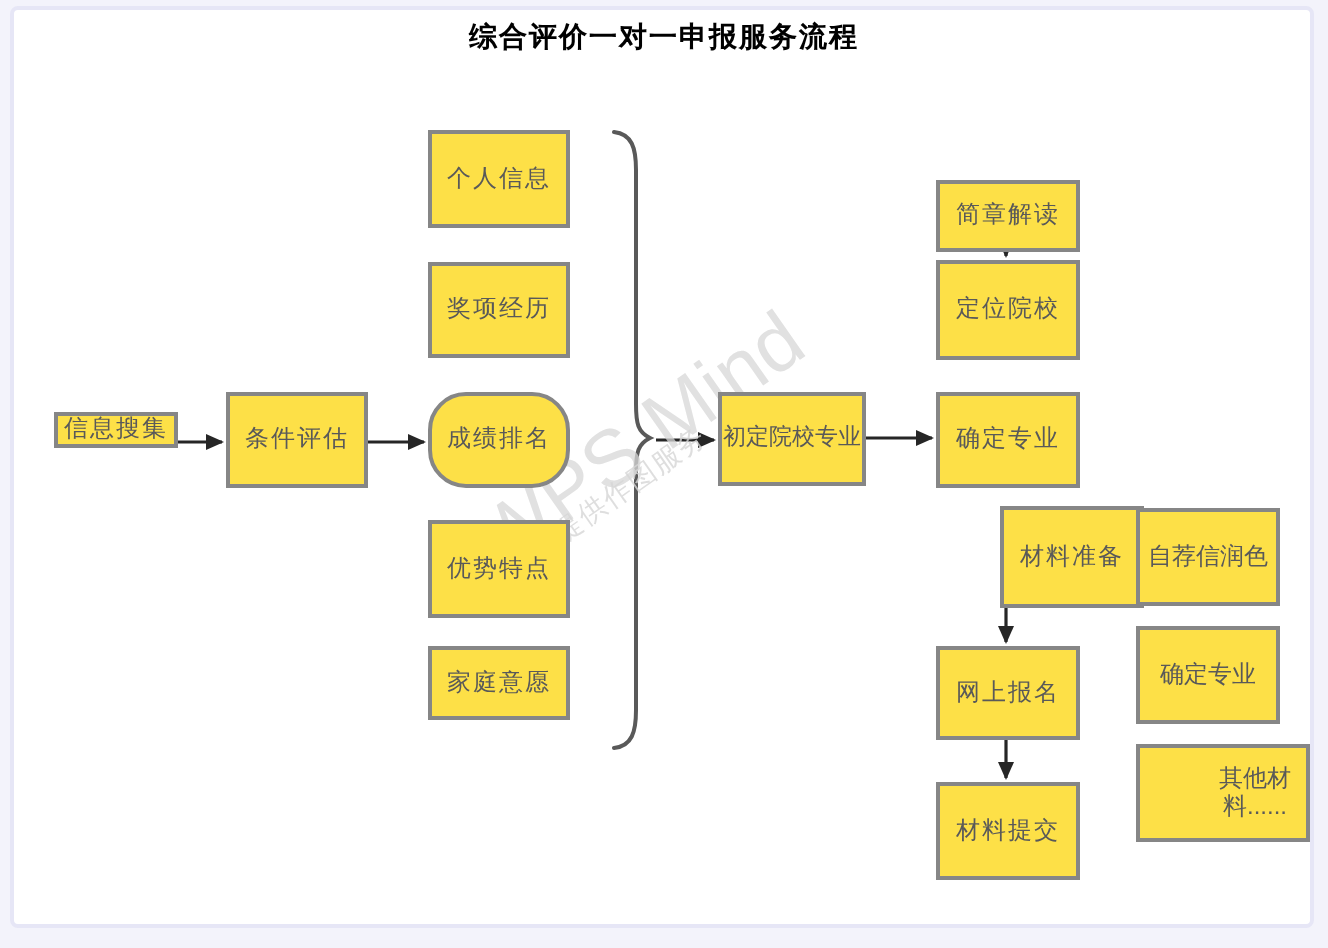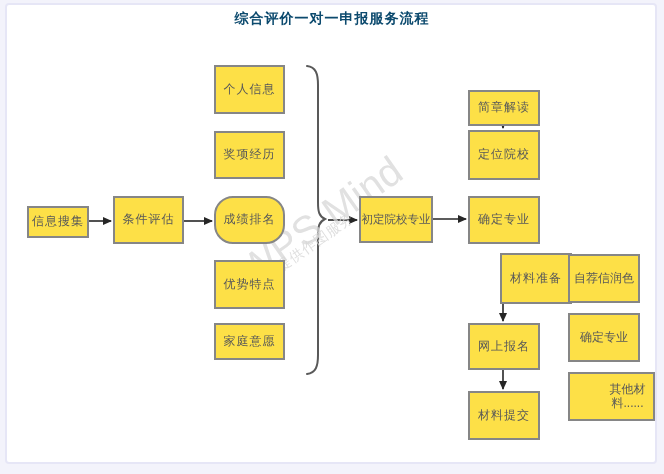--- a/index.html
+++ b/index.html
@@ -9,21 +9,21 @@
     font-family:"Liberation Sans","DejaVu Sans",sans-serif;
     position:relative;
   }
   .canvas-frame{
     position:absolute;left:5px;top:3px;width:648px;height:457px;
     background:#ffffff;border:2px solid #e6e6f6;border-radius:4px;
   }
   .stage{position:absolute;left:0;top:0;width:664px;height:474px;}
   .diagram-title{
     position:absolute;left:0;right:0;top:10px;text-align:center;
-    font-size:14px;font-weight:bold;letter-spacing:1px;color:#0c4a6e;
+    font-size:14px;font-weight:bold;letter-spacing:1px;color:#000000;
   }
   .node{
     position:absolute;background:#fde047;border:2px solid #868686;
     display:flex;align-items:center;justify-content:center;
     font-size:12px;color:#595959;letter-spacing:1px;
     box-sizing:border-box;text-align:center;line-height:1.1;
   }
   .node.small{border-width:2px;}
   .edges-layer{position:absolute;left:0;top:0;pointer-events:none;}
   .watermark{
@@ -70,21 +70,21 @@
     <line x1="541" y1="278" x2="566" y2="278" stroke="#262626" stroke-width="1.6" marker-end="url(#arrow)"></line>
 
     <line x1="503" y1="304" x2="503" y2="321" stroke="#262626" stroke-width="1.6" marker-end="url(#arrow)"></line>
 
     <line x1="503" y1="370" x2="503" y2="389" stroke="#262626" stroke-width="1.6" marker-end="url(#arrow)"></line>
   </svg>
 
   <div class="watermark big">WPS Mind</div>
   <div class="watermark small-wm">WPS仅提供作图服务</div>
 
-  <div class="node small" style="left:27px;top:206px;width:62px;height:32px;">信息搜集</div>
+  <div class="node small" style="left:27px;top:206px;width:62px;height:18px;">信息搜集</div>
 
   <div class="node" style="left:113px;top:196px;width:71px;height:48px;">条件评估</div>
 
   <div class="node" style="left:214px;top:65px;width:71px;height:49px;">个人信息</div>
   <div class="node" style="left:214px;top:131px;width:71px;height:48px;">奖项经历</div>
   <div class="node" style="left:214px;top:196px;width:71px;height:48px;border-radius:19px;">成绩排名</div>
   <div class="node" style="left:214px;top:260px;width:71px;height:49px;">优势特点</div>
   <div class="node" style="left:214px;top:323px;width:71px;height:37px;">家庭意愿</div>
 
   <div class="node" style="left:359px;top:196px;width:74px;height:47px;font-size:11.5px;letter-spacing:0;">初定院校专业</div>

